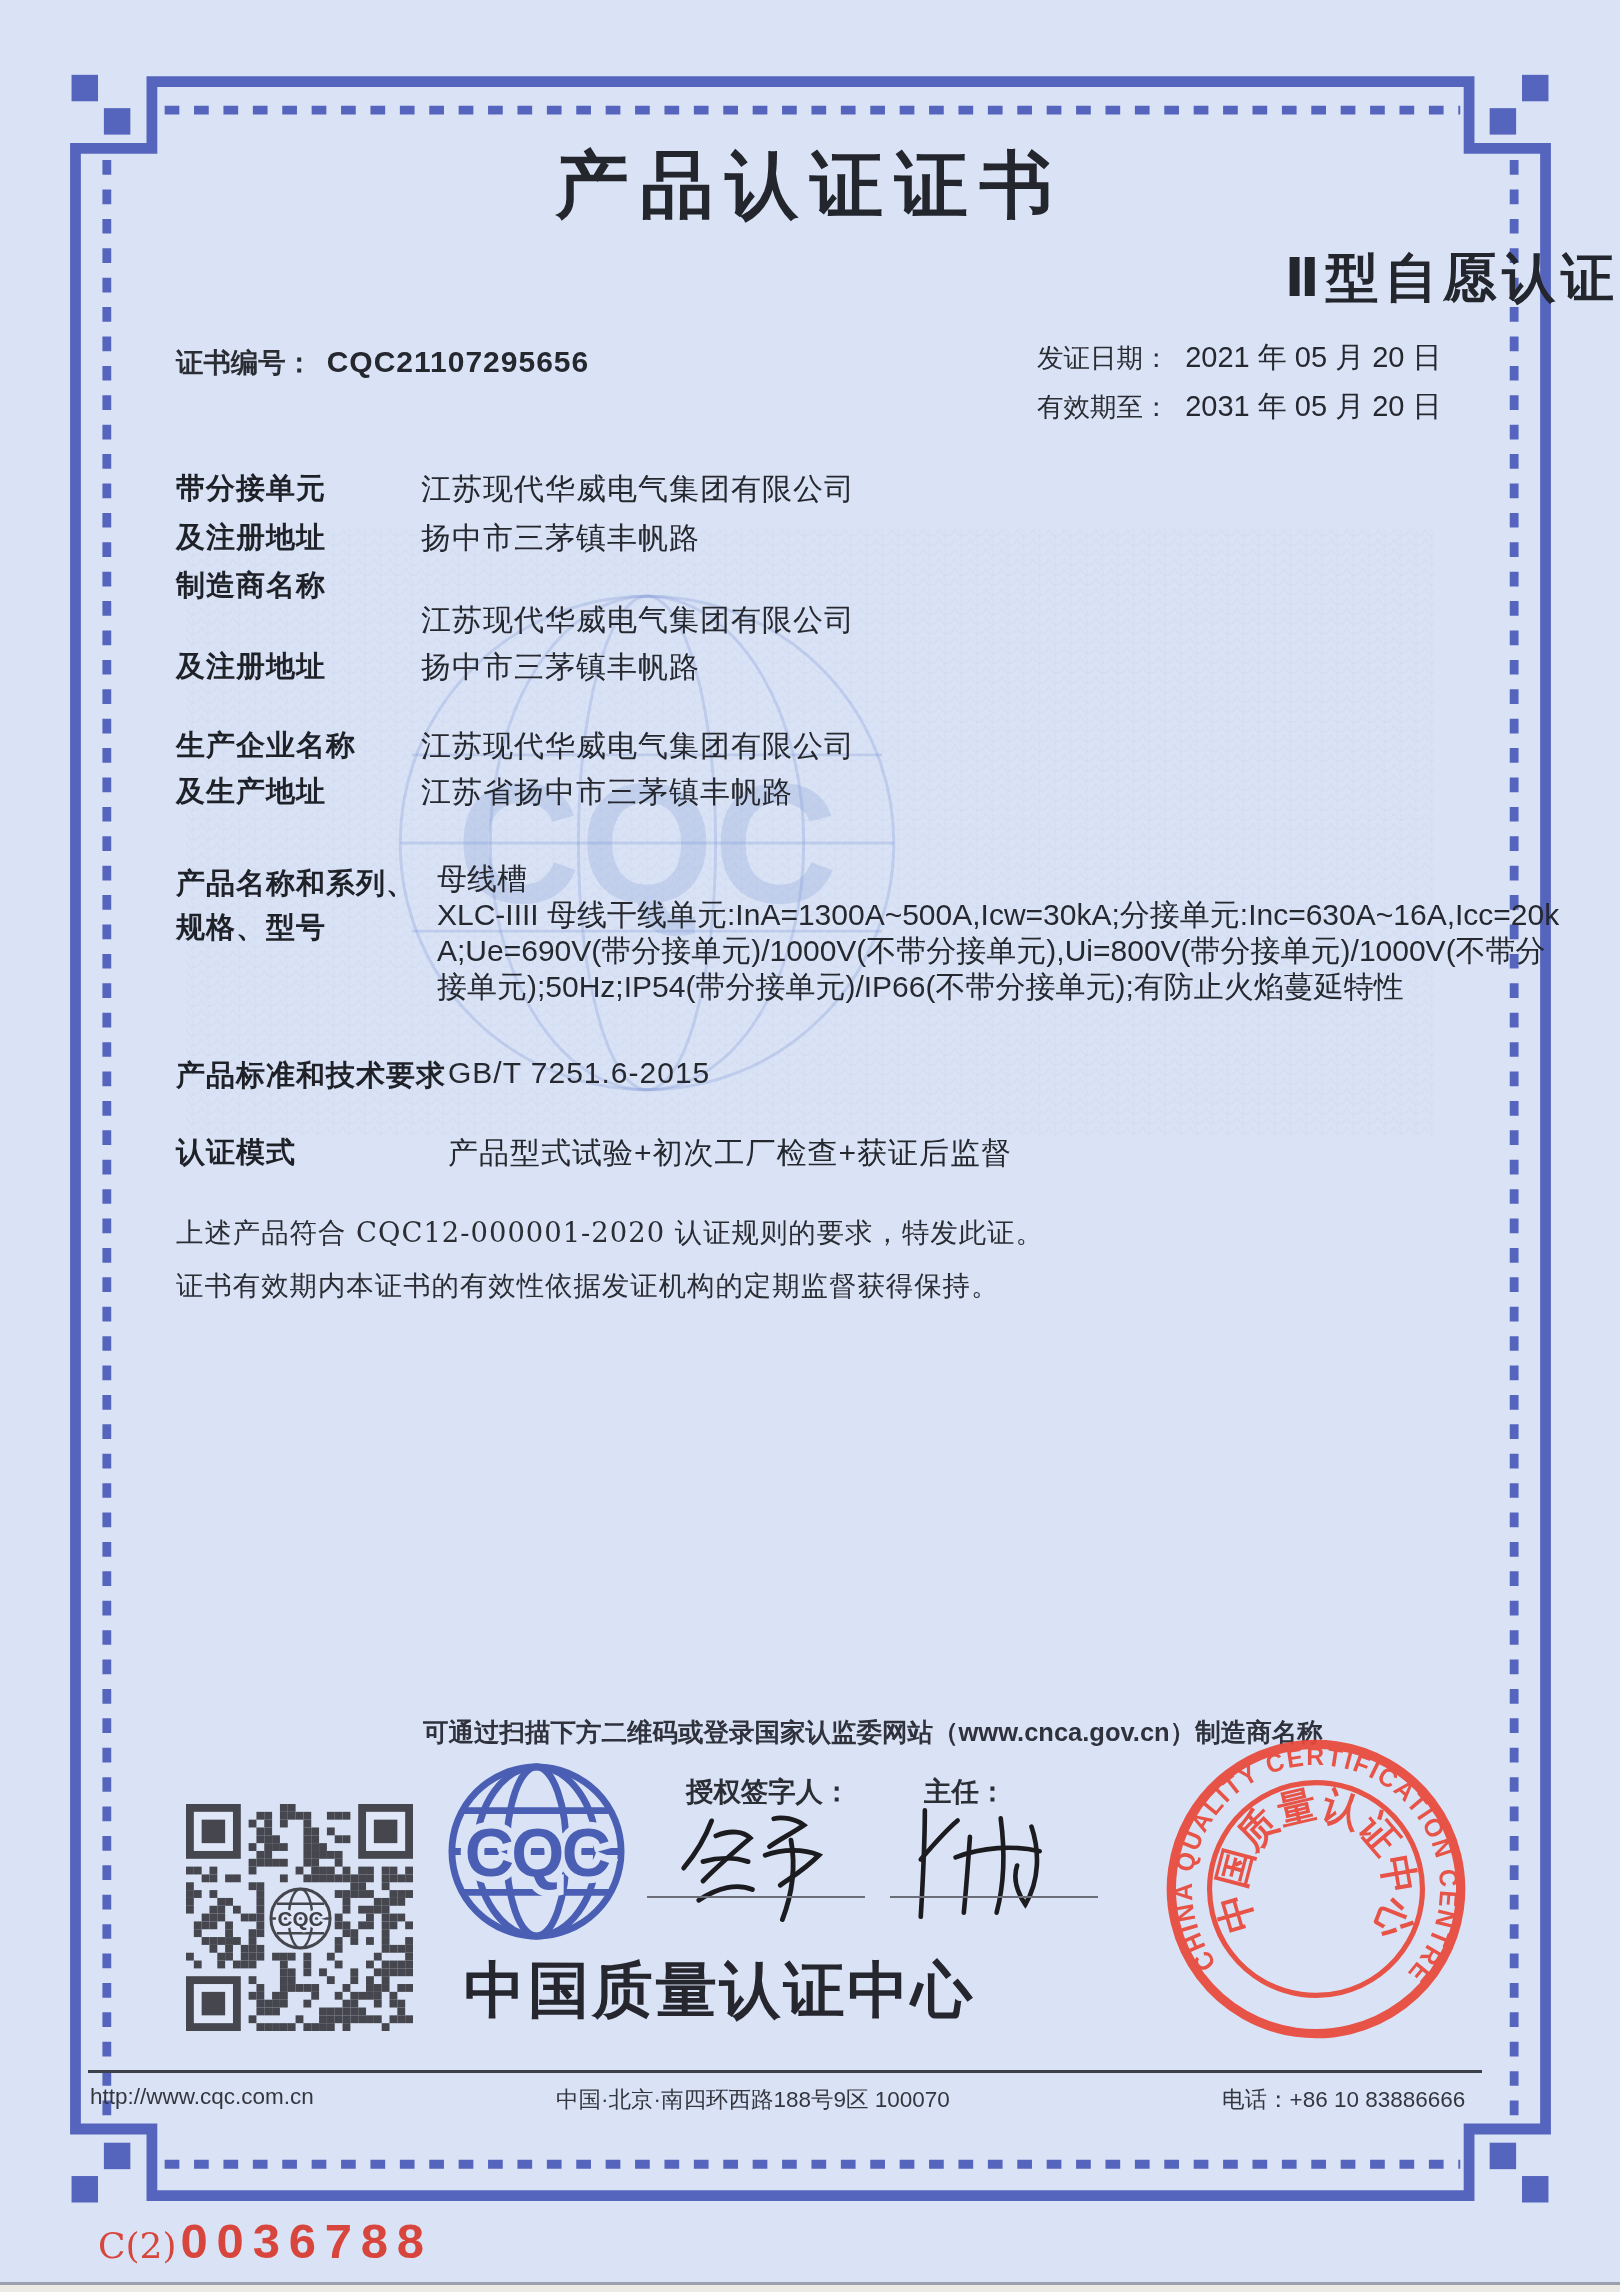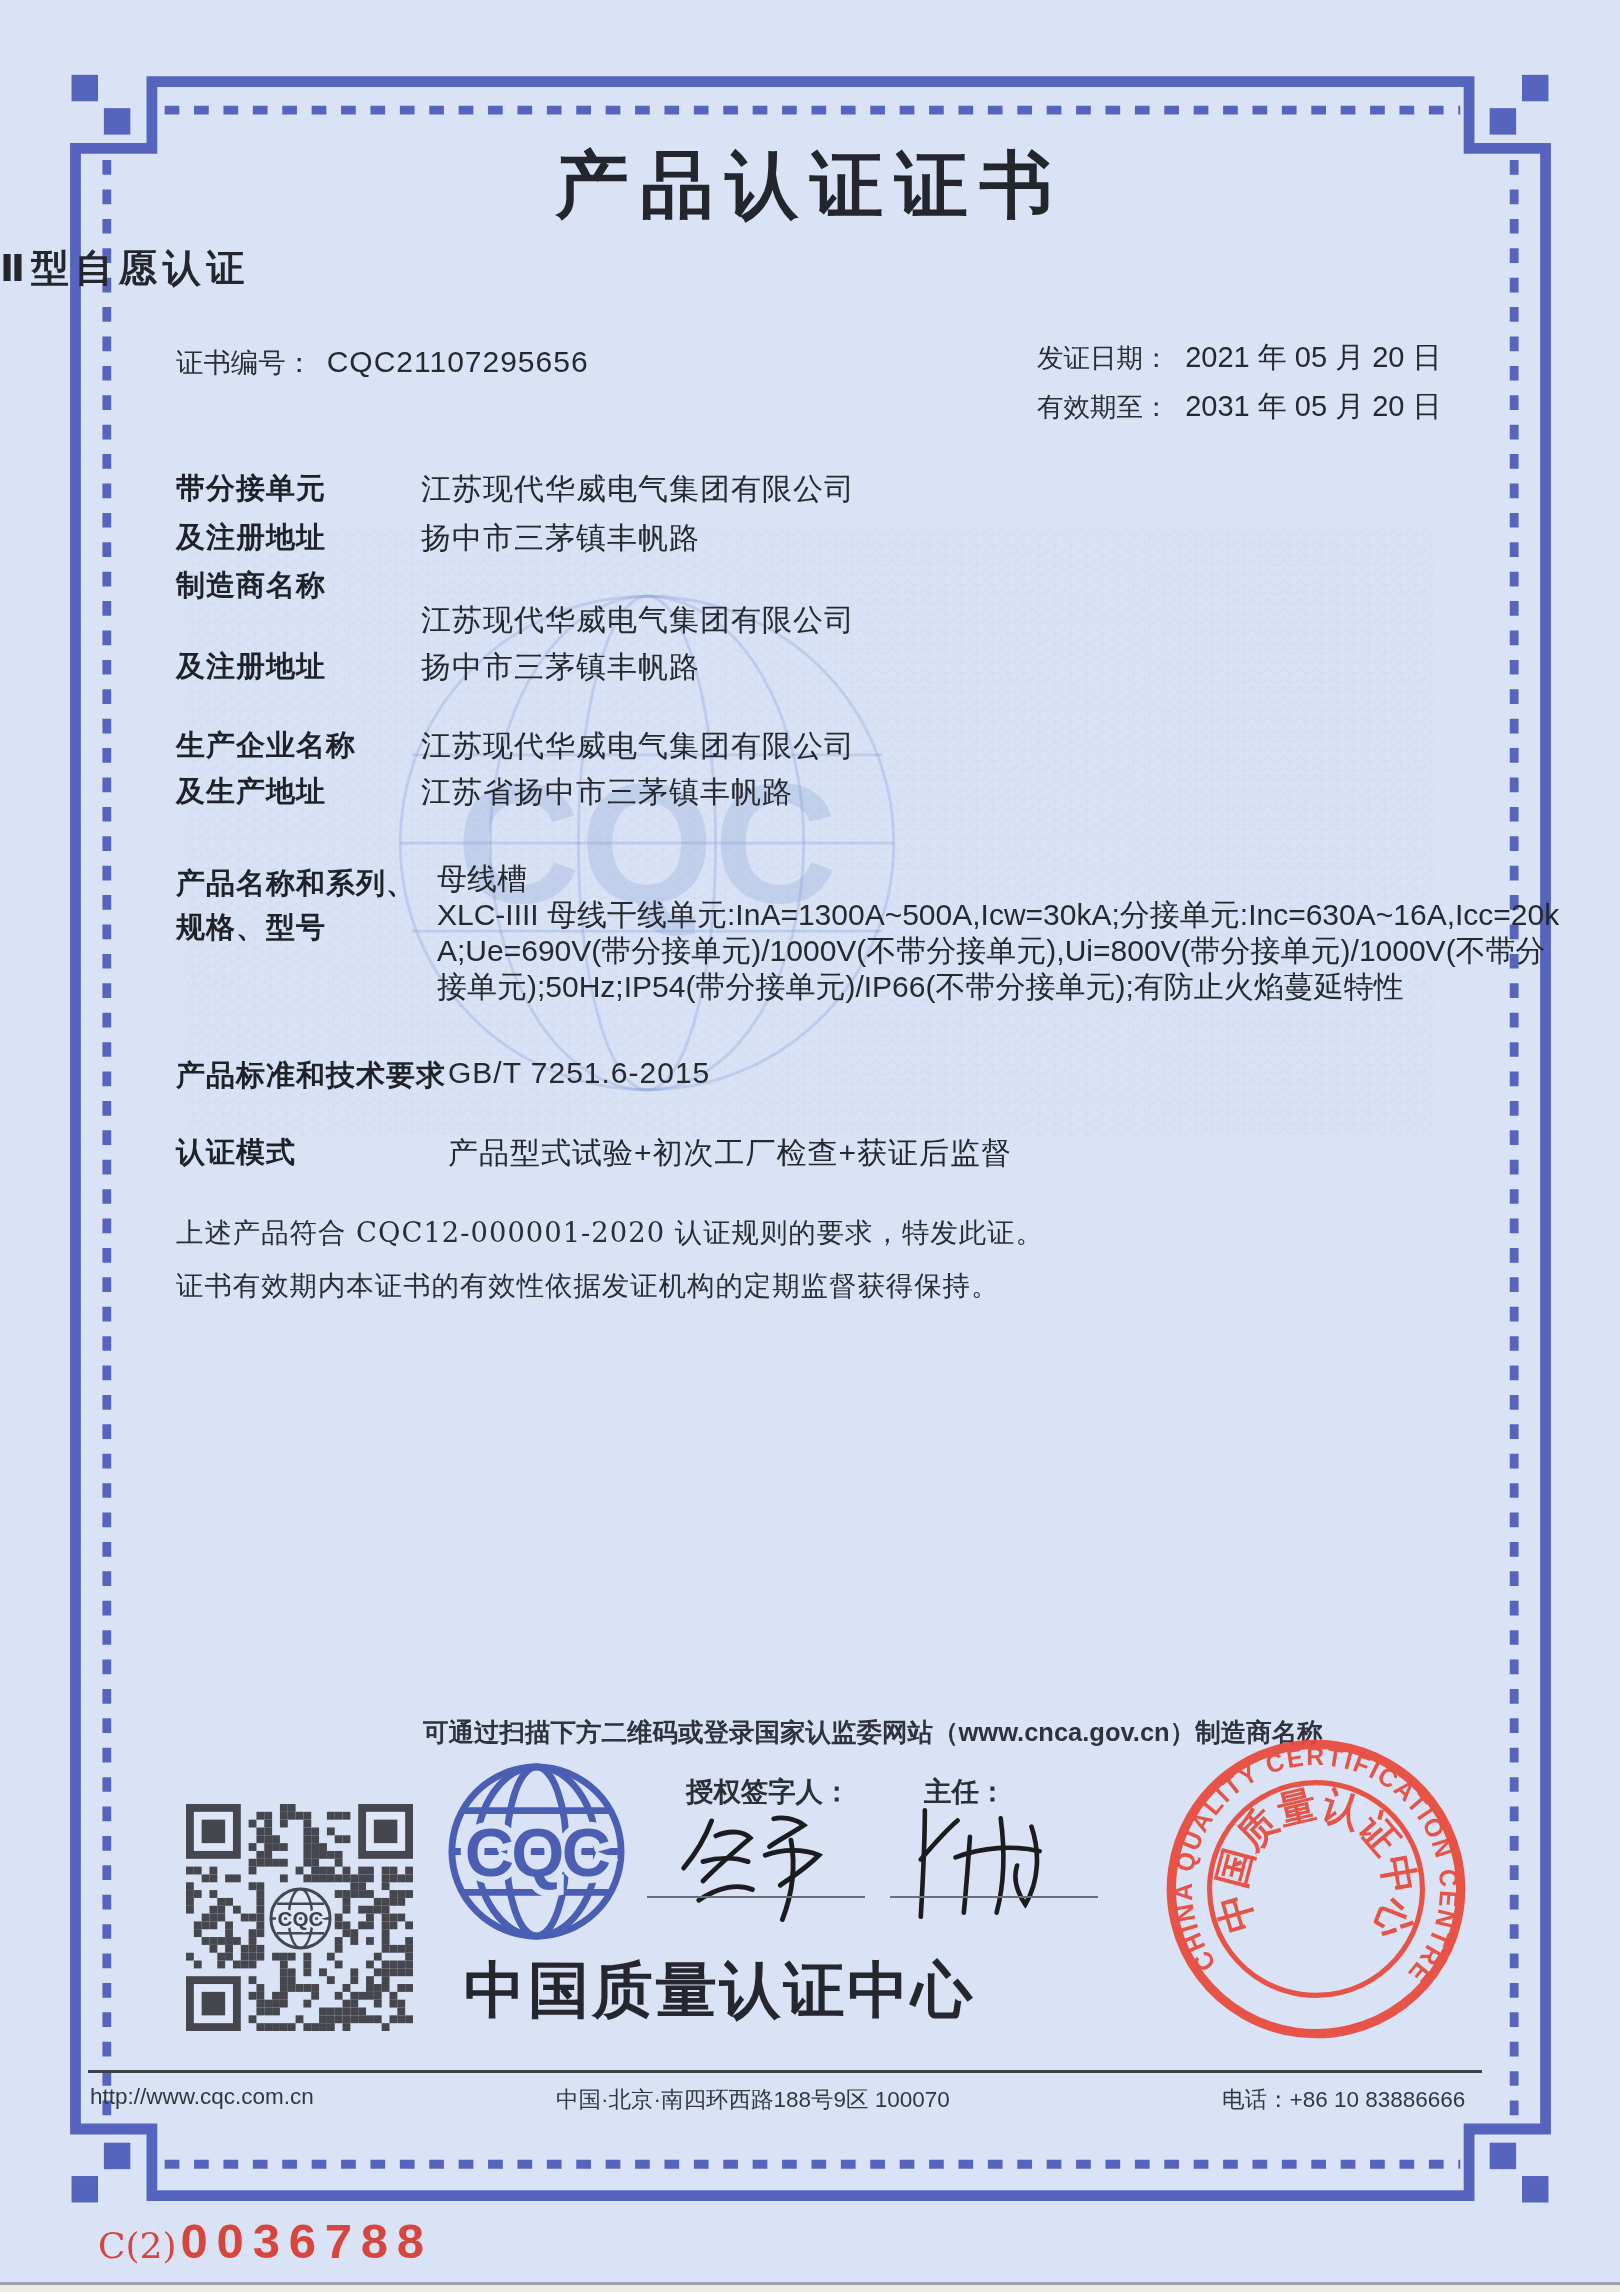--- a/index.html
+++ b/index.html
@@ -25,25 +25,25 @@
   .bottom-edge{
     position:absolute;left:0;right:0;bottom:0;height:10.8px;
     background:linear-gradient(to bottom,#9aa0ad 0 2.9px,#eceae4 2.9px);
   }
   
   .title{
     position:absolute;left:0;top:137px;width:100%;text-align:center;
     font-size:73px;font-weight:bold;letter-spacing:11.8px;color:#24262d;
   }
   .subtitle{
-    position:absolute;left:0;top:243px;width:100%;text-align:left;
-    font-size:38px;font-weight:bold;letter-spacing:5.9px;color:#24262d;
+    position:absolute;left:0;top:243px;width:100%;text-align:right;
+    font-size:53px;font-weight:bold;letter-spacing:5.9px;color:#24262d;
   }
   .serif{font-family:"DejaVu Serif","Liberation Serif",serif;}
-  .certno{position:absolute;left:176px;top:345px;font-size:27.4px;display:flex;align-items:baseline;gap:13.7px;color:#2b2d35;}
+  .certno{position:absolute;left:176px;top:345px;font-size:27.4px;display:flex;align-items:baseline;gap:13.7px;color:#2b2d35;font-weight:bold;}
   .certno .val{font-size:30px;font-family:"Liberation Sans",sans-serif;color:#26282f;letter-spacing:1px;}
   .dates{position:absolute;left:1037px;top:333px;font-size:26.5px;color:#2b2d35;line-height:49px;}
   .dates .row{display:flex;gap:15.7px;align-items:baseline;}
   .dates .val{font-size:29px;font-family:"Liberation Sans",sans-serif;color:#26282f;}
   
   .flabel{position:absolute;left:176px;font-size:29px;font-weight:bold;color:#1f2128;letter-spacing:1px;}
   .fvalue{position:absolute;left:421px;font-size:30px;color:#26282f;letter-spacing:1px;}
   .specblock{position:absolute;left:421px;top:861px;width:1137px;font-size:30px;line-height:36px;word-break:break-all;color:#26282f;margin-left:16px;}
   .statement{position:absolute;left:176px;font-size:27.4px;color:#2b2d35;letter-spacing:1px;}
   

